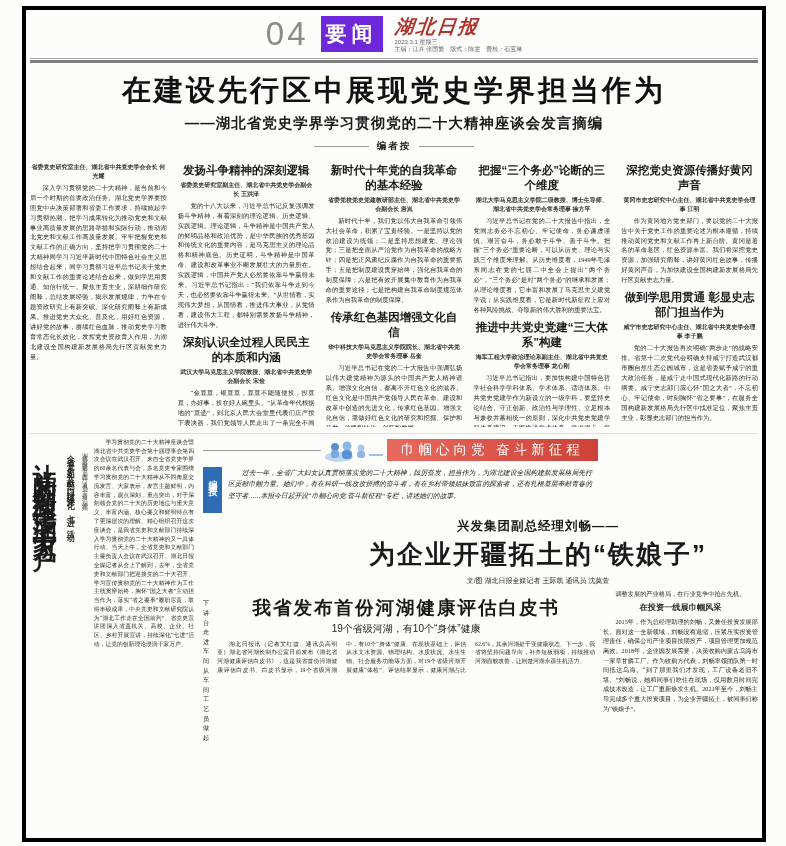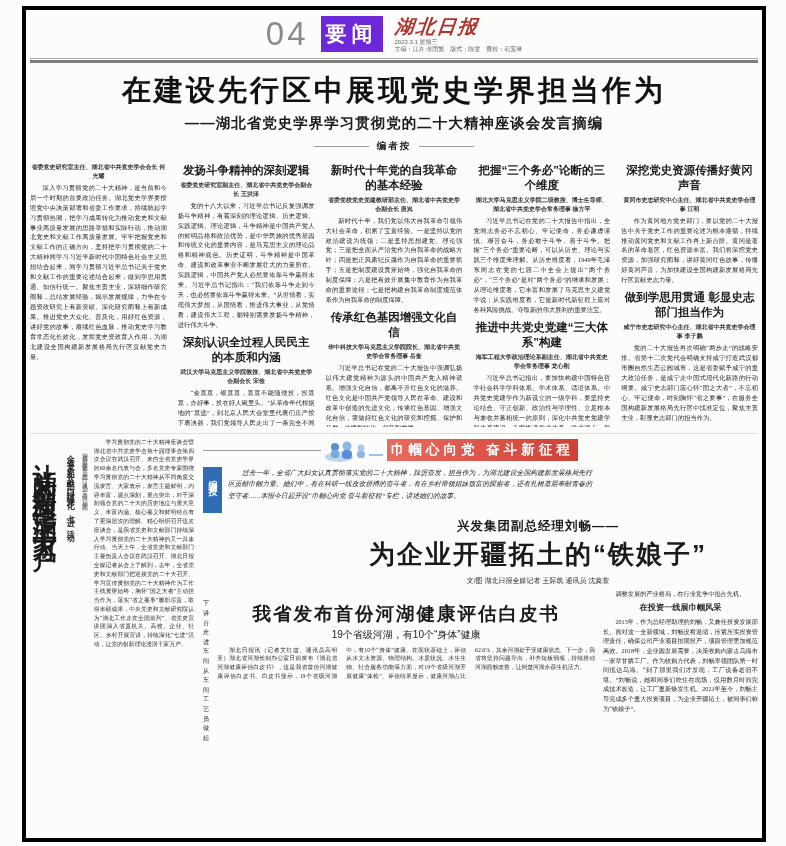--- a/index.html
+++ b/index.html
@@ -45,21 +45,21 @@
   .va-byline { writing-mode:vertical-rl; font-size:5.8px; color:#555; letter-spacing:2px; padding-top:10px; }
   .va-body { flex:1; font-size:5.8px; line-height:1.52; text-align:justify; text-indent:11.6px;
              font-family:"Liberation Serif", serif; color:#2a2a2a; overflow:hidden; }
 
   
   .b-area { flex:1; display:flex; flex-direction:column; overflow:hidden; }
   .banner-row { display:flex; align-items:center; height:25px; }
   .banner-line { width:118px; height:1px; background:#9a9a9a; }
   .banner-art { width:66px; height:23px; display:block; }
   .banner { height:22px; display:flex; align-items:center; background:linear-gradient(90deg,#e86a5e,#cf4136);
-            color:#fff; font-size:13.5px; font-weight:bold; letter-spacing:4px; padding:0 4px; }
+            color:#fff; font-size:13.5px; font-weight:normal; letter-spacing:4px; padding:0 14px; }
   .banner-spacer { width:160px; }
   .ed-row { display:flex; gap:6px; margin:4px 0 3px; padding-right:166px; }
   .ed-box { writing-mode:vertical-rl; background:#2e6db6; color:#fff; font-size:9px; font-weight:bold;
             padding:5px 3px; letter-spacing:4px; height:46px; flex:0 0 auto; }
   .ed-text { flex:1; font-size:6.8px; font-style:italic; line-height:1.7; text-align:justify;
              font-family:"Liberation Serif", serif; color:#222; text-indent:14px; }
   .feat-head { text-align:center; padding-left:115px; margin:2px 0 3px; }
   .feat-kicker { font-size:12.5px; font-weight:bold; letter-spacing:1px; }
   .feat-title { font-size:26px; font-weight:900; letter-spacing:2px; margin-top:2px; }
   .feat-byline { font-size:7px; color:#222; margin-top:4px; }
@@ -71,21 +71,21 @@
   .feat-textcol p { text-indent:12.4px; }
   .feat-sub { font-size:8.2px; font-weight:bold; text-align:center; margin:4px 0 2px;
               font-family:"Liberation Sans", sans-serif; text-indent:0 !important; }
   .photo-wrap { flex:1; overflow:hidden; }
   .photo { height:128px; position:relative; overflow:hidden;
            background:linear-gradient(120deg,#6b4b30 0%,#56381f 45%,#3a2413 100%); border:1px solid #cbc7c0; }
   .photo::before { content:""; position:absolute; left:50%; top:22px; width:40px; height:46px; margin-left:-20px;
                    background:#c9a180; border-radius:50% 50% 45% 45%; }
   .photo::after { content:""; position:absolute; left:50%; top:60px; width:92px; height:70px; margin-left:-46px;
                   background:linear-gradient(180deg,#2f3542,#23272f); border-radius:18px 18px 0 0; }
-  .wp { margin-top:9px; overflow:hidden; }
+  .wp { margin-top:3px; overflow:hidden; }
   .wp-title { font-size:18.5px; font-weight:900; text-align:center; letter-spacing:2px; margin:3px 0 2px; }
   .wp-sub { font-size:10px; text-align:center; color:#222; margin-bottom:4px; }
   .wp-cols { column-count:3; column-gap:9px; font-size:5.8px; line-height:1.5; text-align:justify;
              font-family:"Liberation Serif", serif; color:#2a2a2a; height:88px; overflow:hidden; text-indent:11.6px; }
   .b-right { flex:1; font-size:6.2px; line-height:1.55; text-align:justify;
              font-family:"Liberation Serif", serif; color:#262626; overflow:hidden; }
   .b-right p { text-indent:12.4px; }
 </style>
 </head>
 <body>

